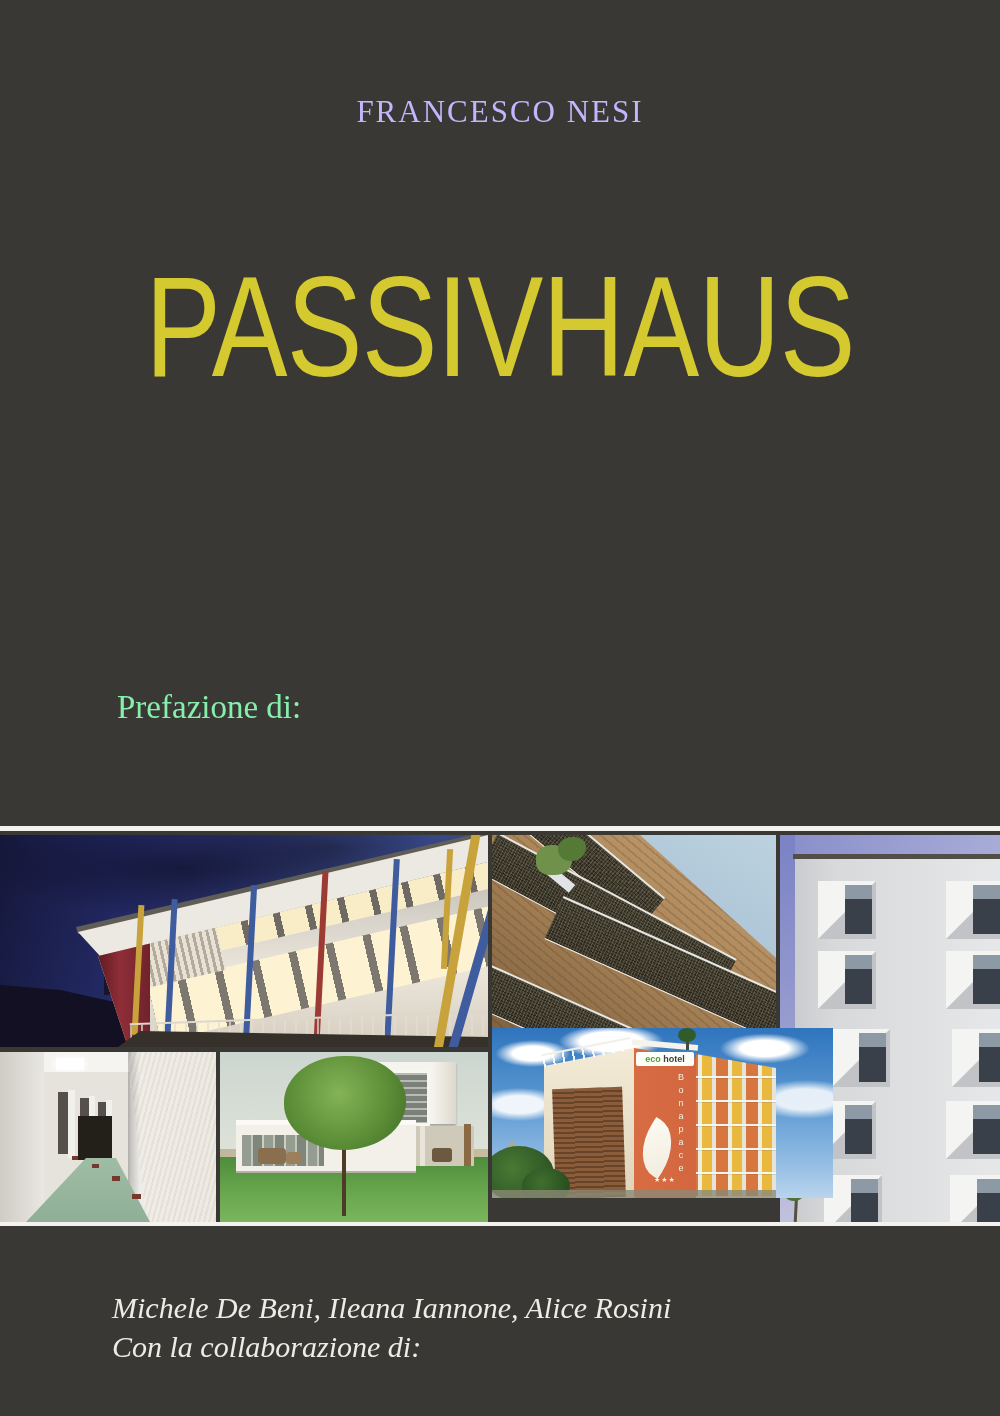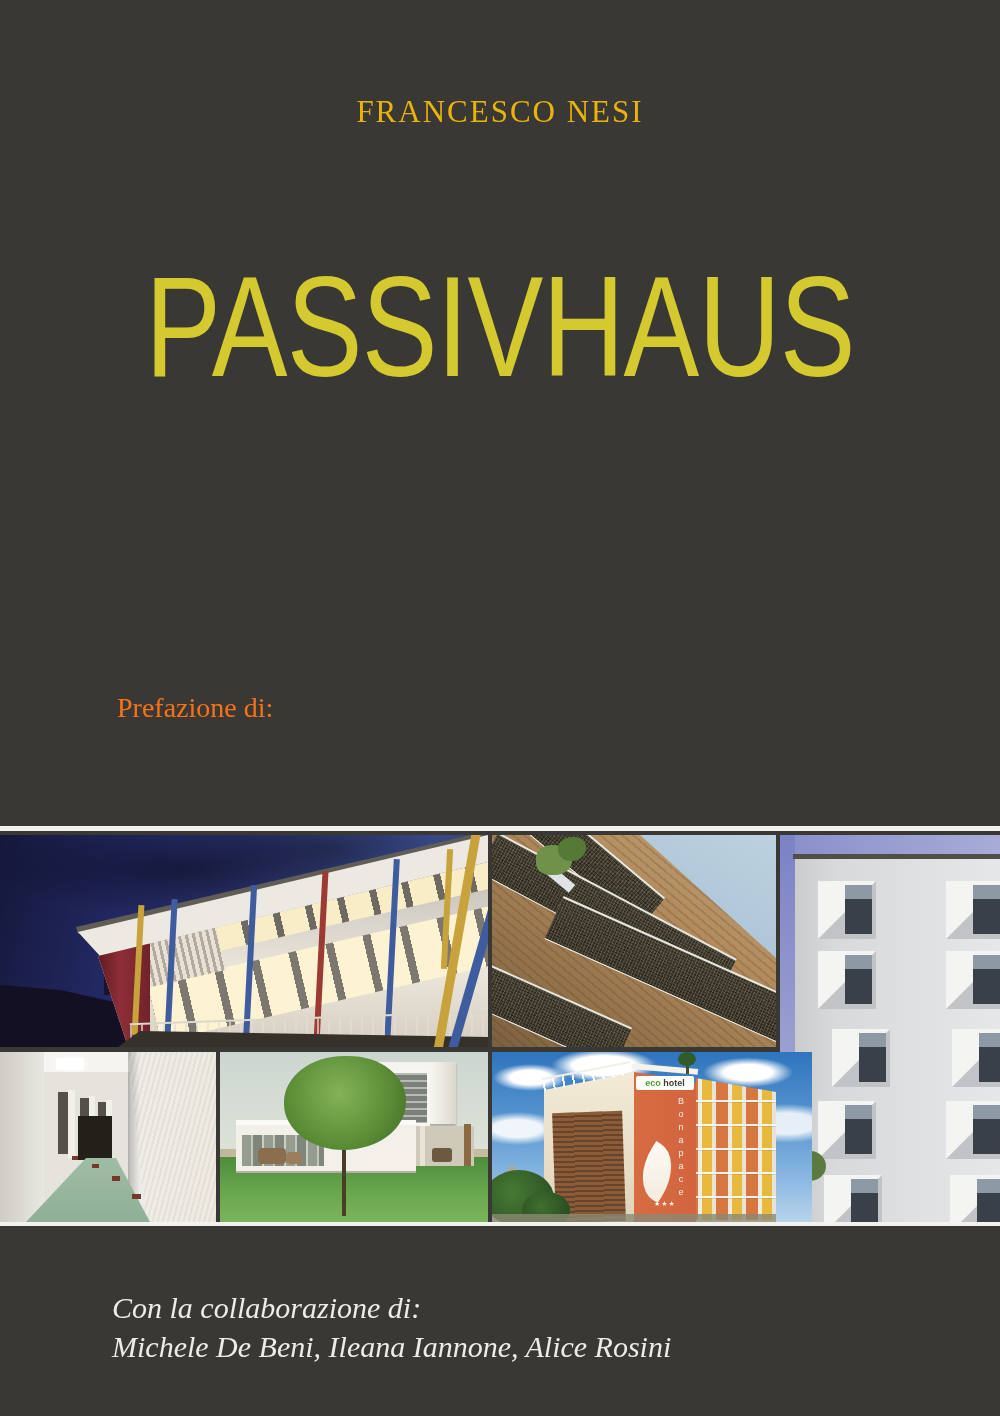--- a/index.html
+++ b/index.html
@@ -6,32 +6,32 @@
   .page {
     position:relative; width:1000px; height:1416px; margin:0 auto;
     background:#3a3835; overflow:hidden;
     font-family:"Liberation Serif", serif;
   }
 
   
   .author {
     position:absolute; top:94px; left:0; width:100%;
     text-align:center; font-size:31px; letter-spacing:2px;
-    color:#eab308; white-space:nowrap;
+    color:#c4b5fd; white-space:nowrap;
   }
   .title {
     position:absolute; top:256px; left:0; width:100%;
     text-align:center; font-family:"Liberation Sans", sans-serif;
     font-size:142px; line-height:1.0; font-weight:400;
     color:#d5c930; transform:scaleX(0.80); transform-origin:50% 50%;
     letter-spacing:-1px; white-space:nowrap;
   }
   .preface {
     position:absolute; left:117px; top:687px;
-    font-size:28px; line-height:41px; color:#f97316;
+    font-size:33px; line-height:41px; color:#86efac;
   }
   .collab {
     position:absolute; left:112px; top:1288px;
     font-style:italic; font-size:30px; line-height:39px; color:#eeece6;
   }
 
   
   .publisher { position:absolute; left:782px; top:1263px; width:100px; }
   .mark { position:relative; width:98px; height:47px; }
   .mark div { position:absolute; top:0; height:47px; background:#f6f5f1; }
@@ -52,21 +52,21 @@
   
   .rule { position:absolute; left:0; width:1000px; background:#f3f2ee; }
   .rule-top { top:826px; height:5px; }
   .rule-bottom { top:1222px; height:4px; }
   .photo { position:absolute; overflow:hidden; background:#777; }
   .ph-school   { left:0;   top:835px;  width:488px; height:212px; }
   .ph-wood     { left:492px; top:835px; width:284px; height:212px; }
   .ph-facade   { left:780px; top:835px; width:220px; height:387px; }
   .ph-corridor { left:0;   top:1052px; width:216px; height:170px; }
   .ph-house    { left:220px; top:1052px; width:268px; height:170px; }
-  .ph-hotel    { left:492px; top:1052px; width:284px; height:170px;padding-left:36px; }
+  .ph-hotel    { left:492px; top:1028px; width:341px; height:170px; }
   .photo div { position:absolute; }
 
   
   .sc-sky { inset:0;
     background:
      radial-gradient(ellipse 280px 70px at 38% 16%, rgba(8,8,24,.55), rgba(0,0,0,0) 70%),
      radial-gradient(ellipse 220px 60px at 68% 6%, rgba(8,8,24,.4), rgba(0,0,0,0) 70%),
      linear-gradient(104deg,#15173a 0%,#222861 25%,#2c3572 45%,#37457f 62%,#3e5095 80%,#31406e 100%); }
   .sc-canopy-edge { inset:0; clip-path:polygon(76px 92px,488px -4px,488px 4px,78px 99px); background:#605d57; }
   .sc-canopy { inset:0; clip-path:polygon(78px 97px,488px 0px,488px 27px,100px 121px); background:#ece9e3; }
@@ -377,18 +377,18 @@
     <div class="ht-bona">Bonapace</div>
     <div class="ht-stars">★★★</div>
     <div class="ht-tr1"></div>
     <div class="ht-tr2"></div>
     <div class="ht-gr"></div>
   </div>
 
   <div class="rule rule-bottom"></div>
 
   <div class="collab">
+    <div>Michele De Beni, Ileana Iannone, Alice Rosini</div>
     <div>Con la collaborazione di:</div>
-    <div>Michele De Beni, Ileana Iannone, Alice Rosini</div>
   </div>
 
 
 </div>
 
 </body></html>

